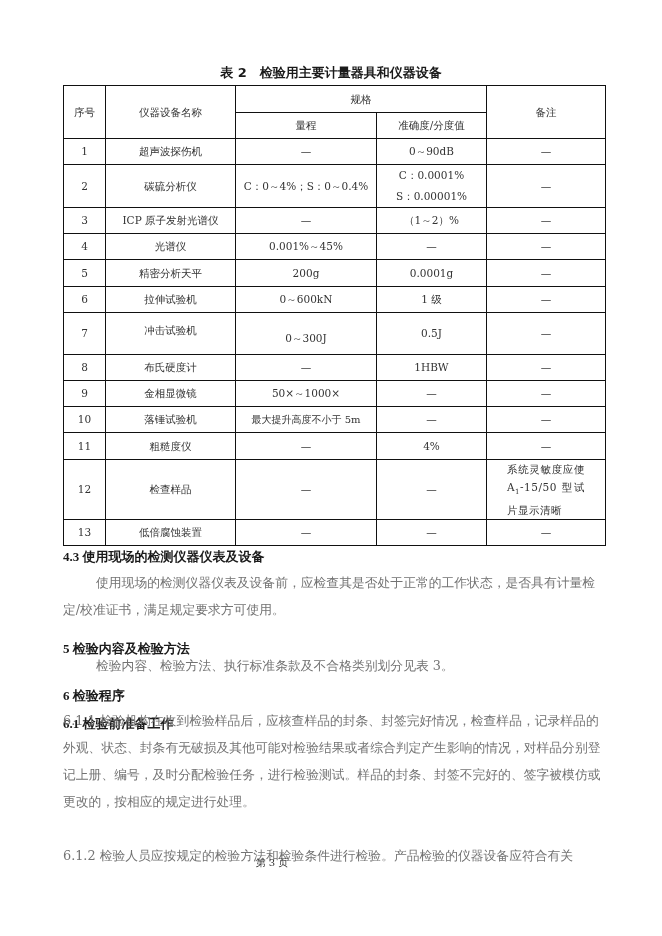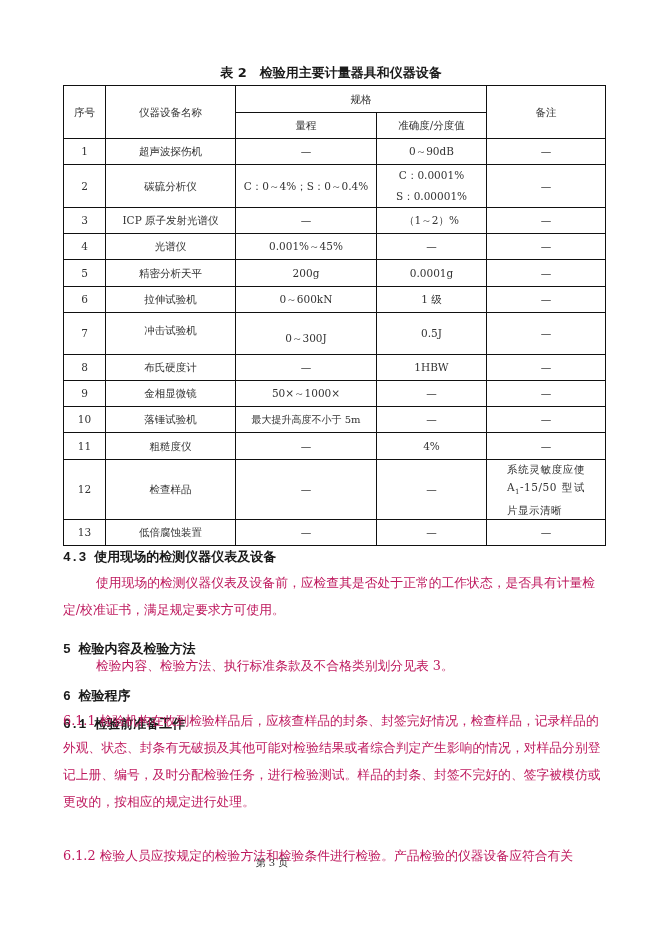--- a/index.html
+++ b/index.html
@@ -7,23 +7,23 @@
          font-family:"DejaVu Serif","Liberation Serif",serif; color:#1a1a1a; }
   .title { position:absolute; left:0; width:662px; top:64px; text-align:center;
            font-family:"DejaVu Sans","Liberation Sans",sans-serif; font-weight:bold; font-size:13px; }
   table.spec { position:absolute; left:63px; top:85px; width:542px; border-collapse:collapse;
                table-layout:fixed; font-size:10.5px; }
   table.spec td { border:1.3px solid #111; text-align:center; vertical-align:middle; padding:0 3px;
                   line-height:15px; color:#333; }
   table.spec td.note { text-align:justify; text-align-last:left; letter-spacing:0.5px; line-height:18px; padding:0 20px; }
   .two-line span { display:block; line-height:21px; }
   .offset-down { padding-top:10px !important; }
-  .h { position:absolute; left:63px; font-family:Liberation Mono, monospace;
+  .h { position:absolute; left:63px; font-family:Liberation Serif, serif;
        font-weight:bold; font-size:13px; }
-  .p { position:absolute; left:63px; width:542px; font-size:12.8px; line-height:27px; color:#be185d; }
+  .p { position:absolute; left:63px; width:542px; font-size:12.8px; line-height:27px; color:#737373; }
   .indent { text-indent:33px; }
   .footer { position:absolute; left:0; width:544px; top:856px; text-align:center; font-size:10px; color:#333; }
   sub { font-size:7px; }
 </style>
 </head>
 <body>
 
 <div class="title">表 2　检验用主要计量器具和仪器设备</div>
 
 <table class="spec">

